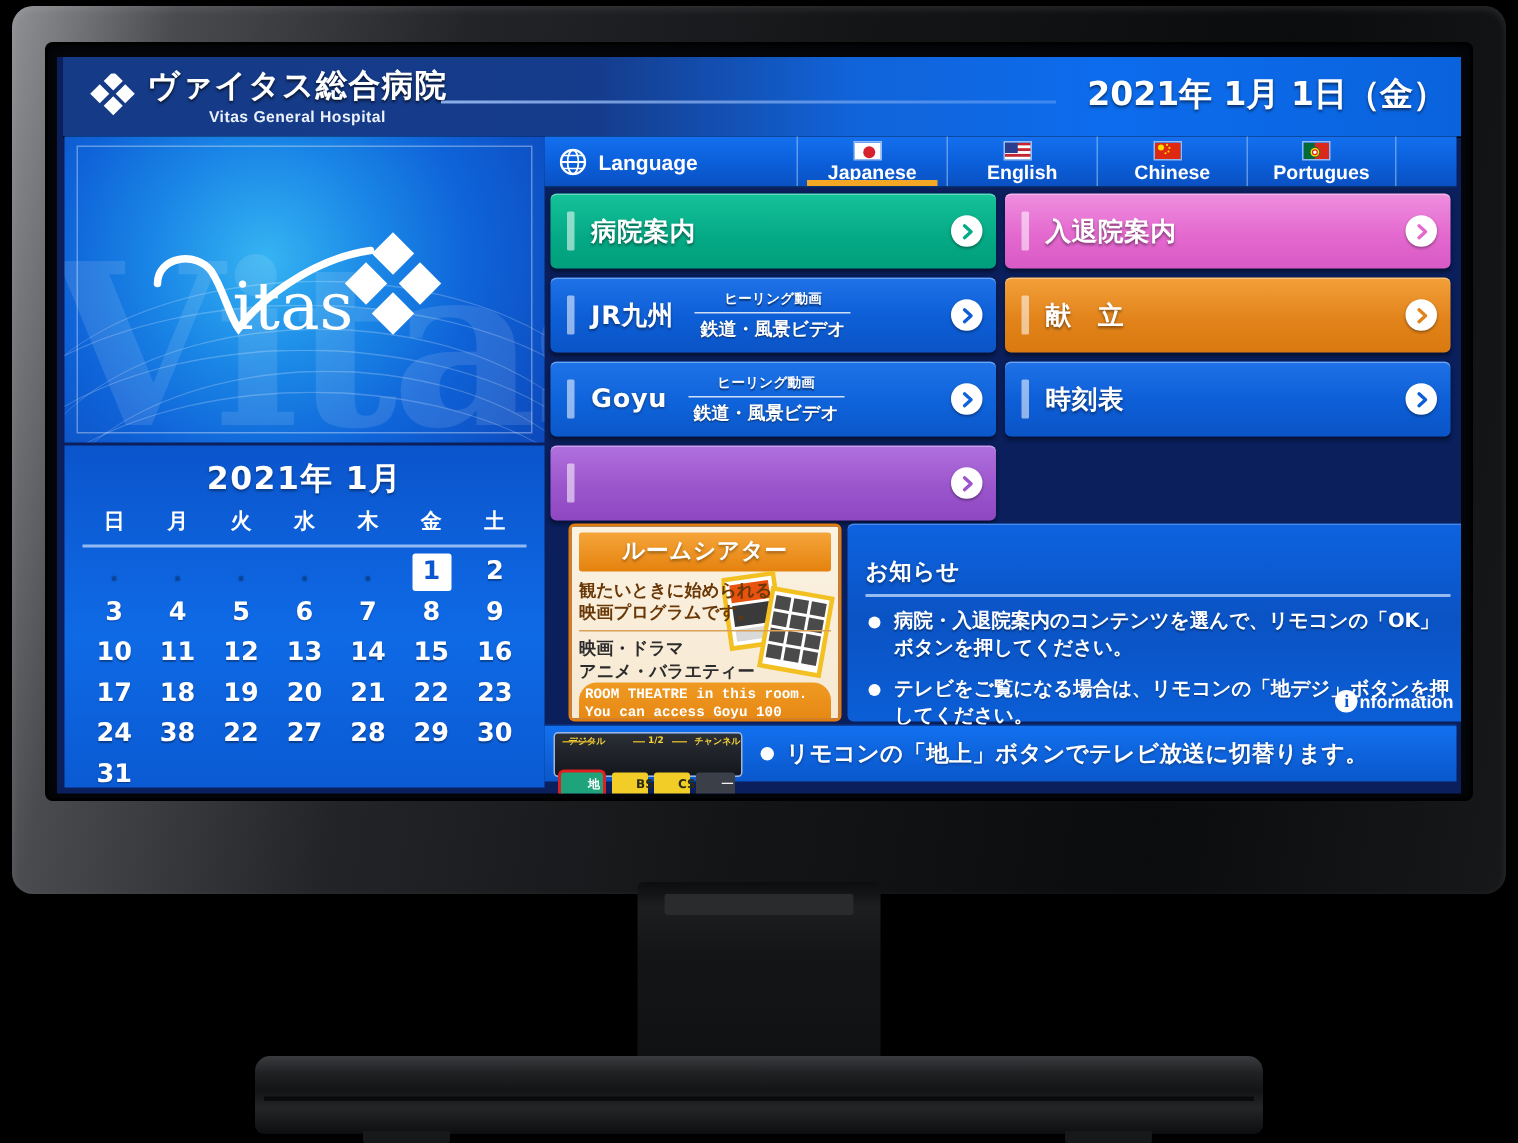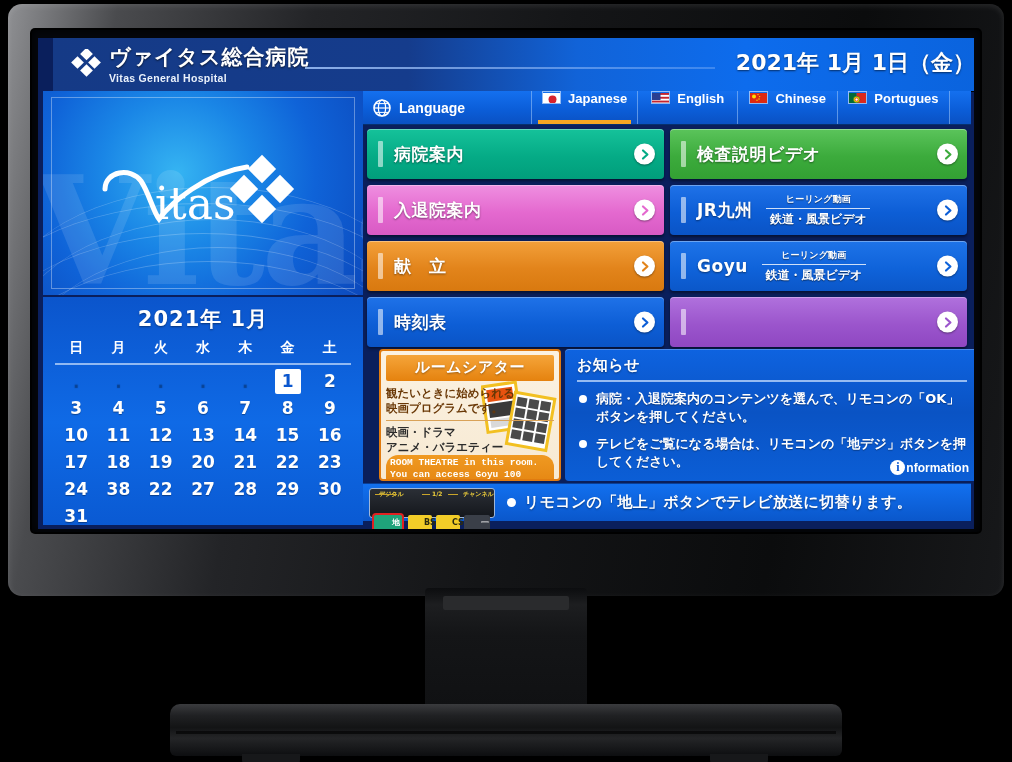--- a/index.html
+++ b/index.html
@@ -53,23 +53,24 @@
 
   
   #screen {
     position: absolute; left: 38px; top: 38px; width: 936px; height: 491px;
     background: #0a1f5c;
     overflow: hidden;
   }
 
   
   #hdr {
-    position: absolute; left: 15px; top: 0; width: 936px; height: 54px;
+    position: absolute; left: 4px; top: 0; width: 936px; height: 54px;
     background: linear-gradient(90deg,#153a86 0%,#153c8c 38%,#1163d8 56%,#0d6ced 74%,#0a63dd 100%);
     border-bottom: 1px solid #000;
+    text-align: center;
   }
   #hdr-logo-mark { position: absolute; left: 18px; top: 11px; width: 30px; height: 28px; }
   #hdr-text { position: absolute; left: 56px; top: 5px; }
   #hdr-jp {
     font-size: 21px; font-weight: bold; color: #ffffff; letter-spacing: 1px;
     text-shadow: 0 1px 2px rgba(0,0,0,0.7);
     font-family: "DejaVu Sans", sans-serif;
   }
   #hdr-en {
     font-size: 10.5px; font-weight: bold; color: #eaf1fb; letter-spacing: 0.3px;
@@ -150,23 +151,24 @@
     display: flex; align-items: stretch;
     border-bottom: 1px solid #06306e;
   }
   .lang-label { display: flex; align-items: center; padding: 0 10px; width: 168px; }
   #globe-icon { width: 18px; height: 18px; margin-right: 8px; }
   .lang-label span {
     color: #fff; font-size: 14px; font-weight: bold;
     font-family: "Liberation Sans", sans-serif;
   }
   .lang-tab {
-    position: relative; display: flex; justify-content: center;
+    position: relative; display: flex; align-items: center; justify-content: center;
     padding: 0 10px; border-left: 1px solid rgba(160,200,250,0.55);
     min-width: 100px;
+    flex-direction: column;
   }
   .lang-tab:last-child { border-right: 1px solid rgba(160,200,250,0.55); }
   .lang-tab .flag {
     width: 19px; height: 13px; margin-right: 7px; flex: 0 0 auto;
     border: 1px solid rgba(255,255,255,0.55); position: relative; overflow: hidden;
   }
   .lang-tab .lname {
     color: #ffffff; font-size: 13px; font-weight: bold; white-space: nowrap;
     font-family: "Liberation Sans", sans-serif;
   }
@@ -251,21 +253,21 @@
   #theatre-en {
     margin-top: auto; background: linear-gradient(180deg,#f09a22 0%,#e07e0c 100%);
     color: #ffffff; font-size: 9.5px; font-weight: bold; line-height: 1.22;
     padding: 2px 4px; border-radius: 12px;
     font-family: Liberation Mono, monospace;
   }
   #theatre-art { position: absolute; right: 2px; bottom: 26px; width: 76px; height: 74px; z-index: 1; }
 
   #notice {
     flex: 1; background: linear-gradient(180deg,#0e63e0 0%,#0a53c4 48%,#0b5ed6 100%);
-    border-radius: 4px; padding: 7px 12px 6px 12px; position: relative;
+    border-radius: 4px; padding: 23px 12px 6px 12px; position: relative;
     box-shadow: 0 1px 0 rgba(255,255,255,0.25) inset;
   }
   #notice-title {
     color: #ffffff; font-size: 15px; font-weight: bold; letter-spacing: 0.5px;
     font-family: "DejaVu Sans", sans-serif; text-shadow: 0 1px 2px rgba(0,0,0,0.4);
   }
   #notice-rule { height: 2px; background: rgba(185,212,250,0.8); margin: 5px 0 8px 0; }
   .notice-item { display: flex; margin-bottom: 9px; }
   .notice-item .dot {
     width: 8px; height: 8px; border-radius: 50%; background: #ffffff;
@@ -501,29 +503,20 @@
       <div id="menu">
           <div class="mbtn c-teal">
             <span class="bar"></span>
             <span class="mlabel">病院案内</span>
             <span class="arrow">
               <svg viewBox="0 0 12 12" width="12" height="12">
                 <path d="M4 2 L8.4 6 L4 10" fill="none" stroke="#05ab86" stroke-width="2.2" stroke-linecap="round" stroke-linejoin="round"></path>
               </svg>
             </span>
           </div>
-          <div class="mbtn c-green">
-            <span class="bar"></span>
-            <span class="mlabel">検査説明ビデオ</span>
-            <span class="arrow">
-              <svg viewBox="0 0 12 12" width="12" height="12">
-                <path d="M4 2 L8.4 6 L4 10" fill="none" stroke="#3cab3c" stroke-width="2.2" stroke-linecap="round" stroke-linejoin="round"></path>
-              </svg>
-            </span>
-          </div>
           <div class="mbtn c-pink">
             <span class="bar"></span>
             <span class="mlabel">入退院案内</span>
             <span class="arrow">
               <svg viewBox="0 0 12 12" width="12" height="12">
                 <path d="M4 2 L8.4 6 L4 10" fill="none" stroke="#e469cf" stroke-width="2.2" stroke-linecap="round" stroke-linejoin="round"></path>
               </svg>
             </span>
           </div>
           <div class="mbtn c-blue">

